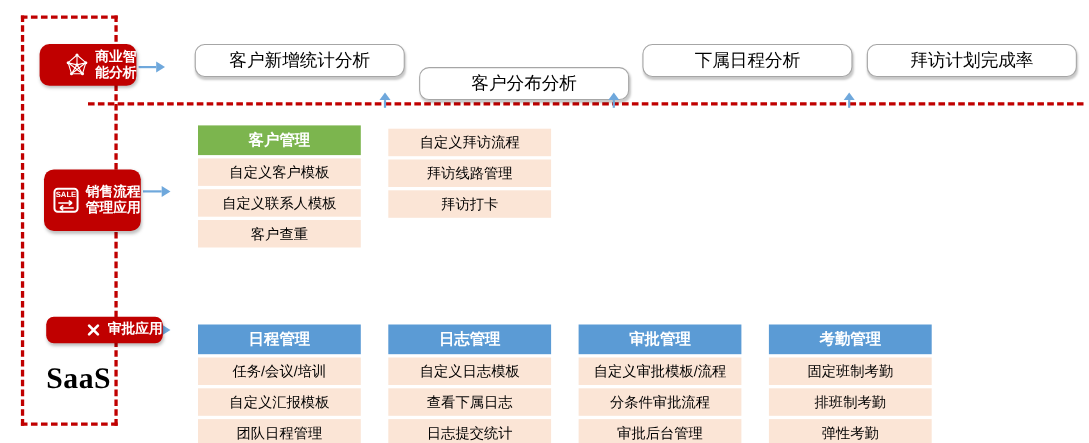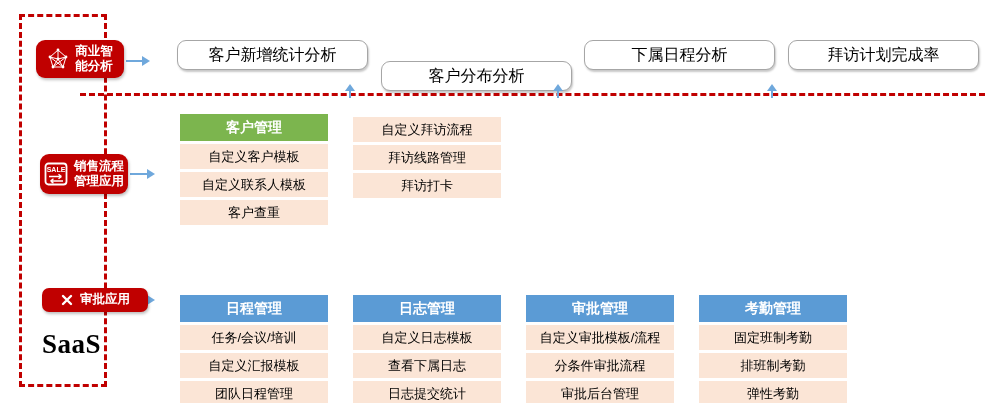--- a/index.html
+++ b/index.html
@@ -28,30 +28,30 @@
   }
 
   
   .red-label {
     position: absolute;
     background: #C00000;
     color: #fff;
     border-radius: 9px;
     display: flex;
     align-items: center;
-    justify-content: center;
+    justify-content: flex-end;
     gap: 6px;
     font-weight: bold;
     font-size: 12.5px;
     line-height: 1.22;
     box-shadow: 1px 2px 3px rgba(0,0,0,.25);
     z-index: 3;
   }
   #bi-label       { left: 36px; top: 40px;  width: 88px; height: 38px; }
-  #sales-label    { left: 40px; top: 154px; width: 88px; height: 40px; }
+  #sales-label    { left: 40px; top: 154px; width: 88px; height: 56px; }
   #approval-label { left: 42px; top: 288px; width: 106px; height: 24px; border-radius: 7px; }
   .red-label .txt { text-align: left; }
 
   
   .arrow-right {
     position: absolute;
     height: 2px;
     background: #6FA8DC;
     z-index: 2;
   }

